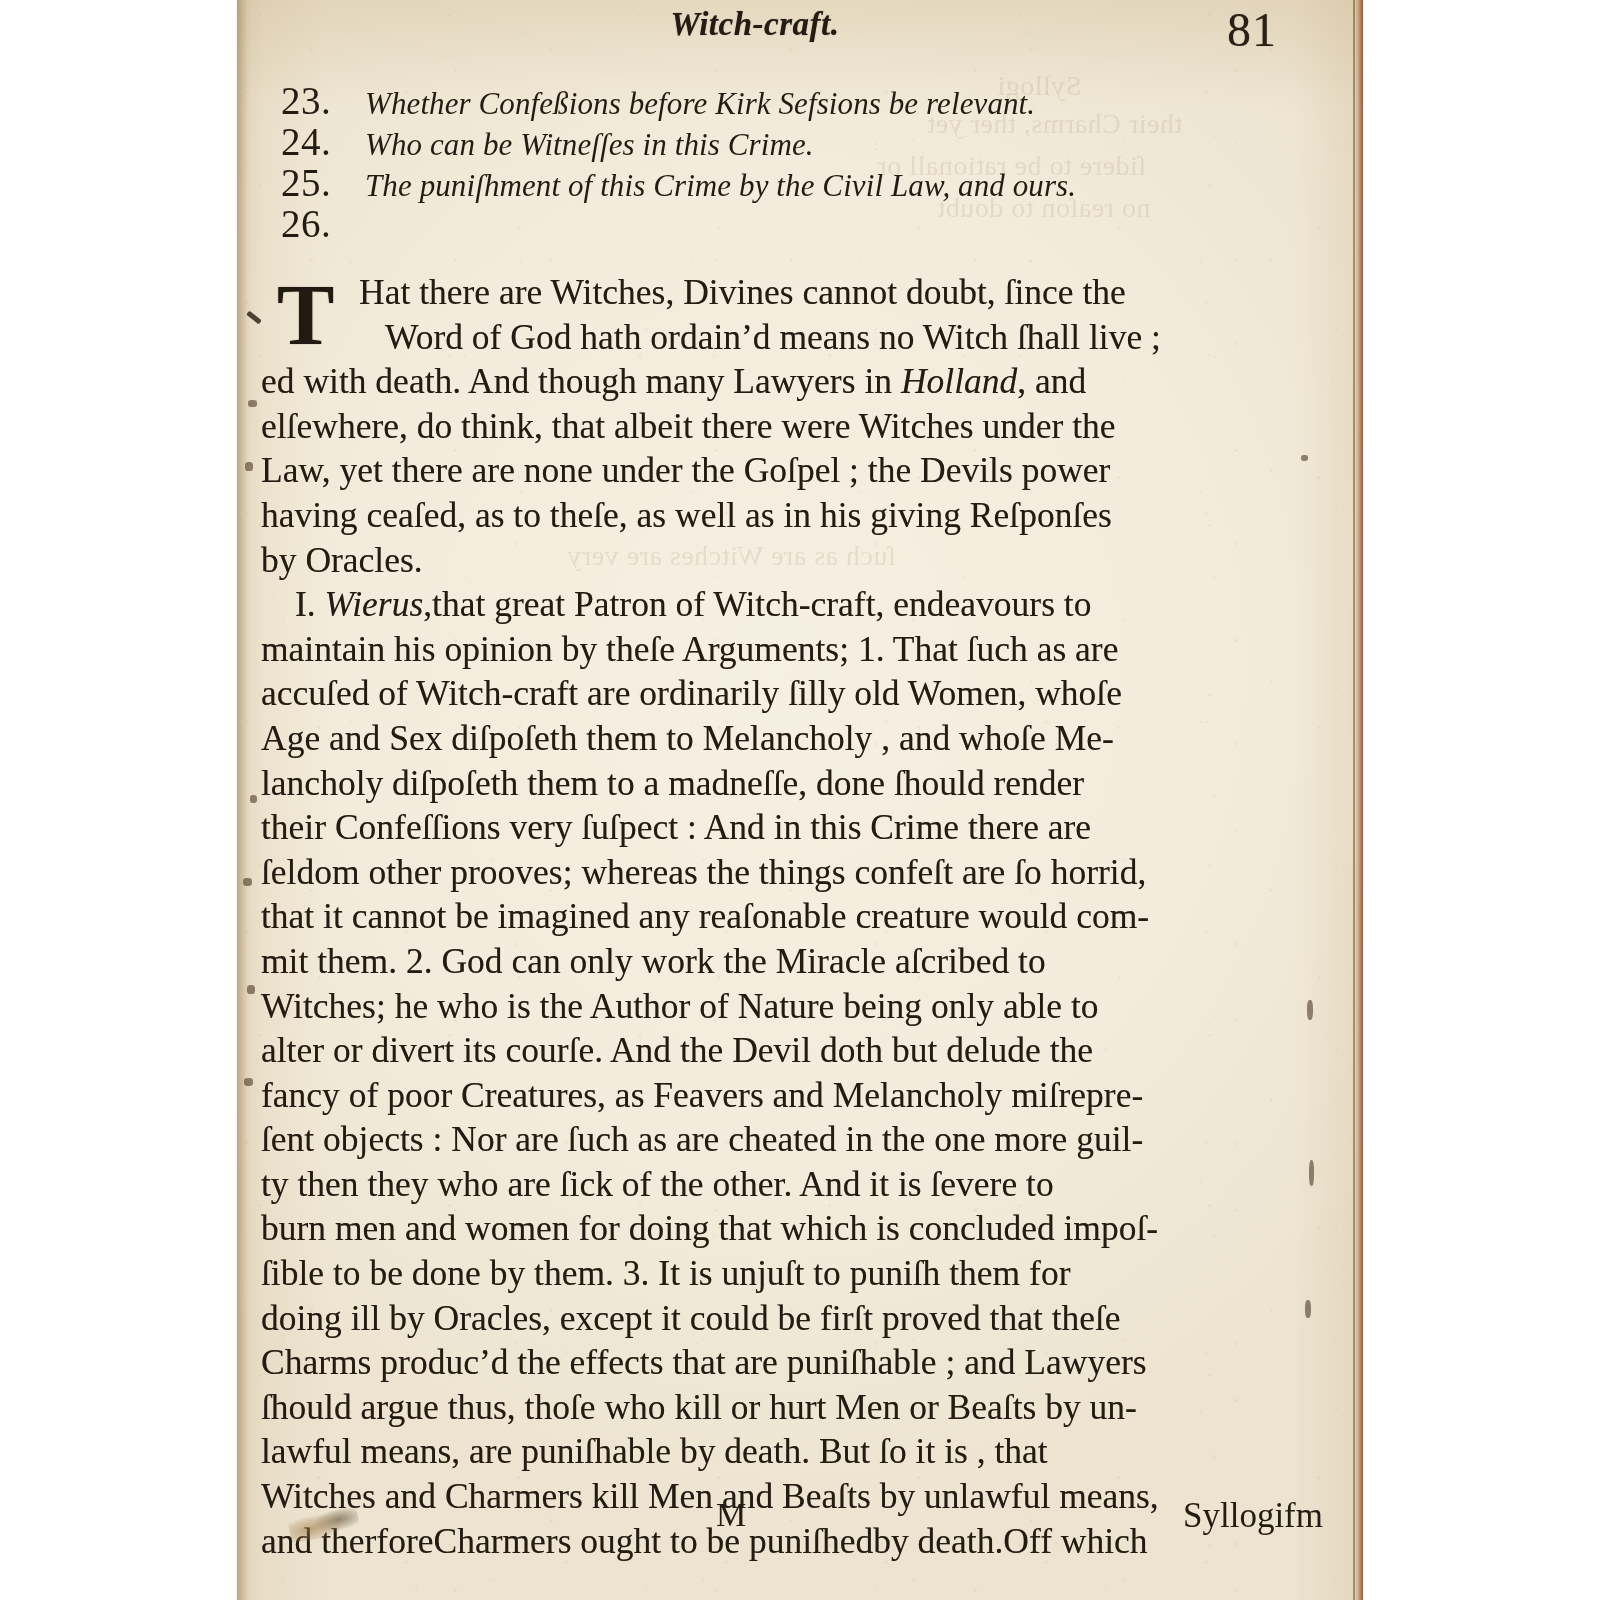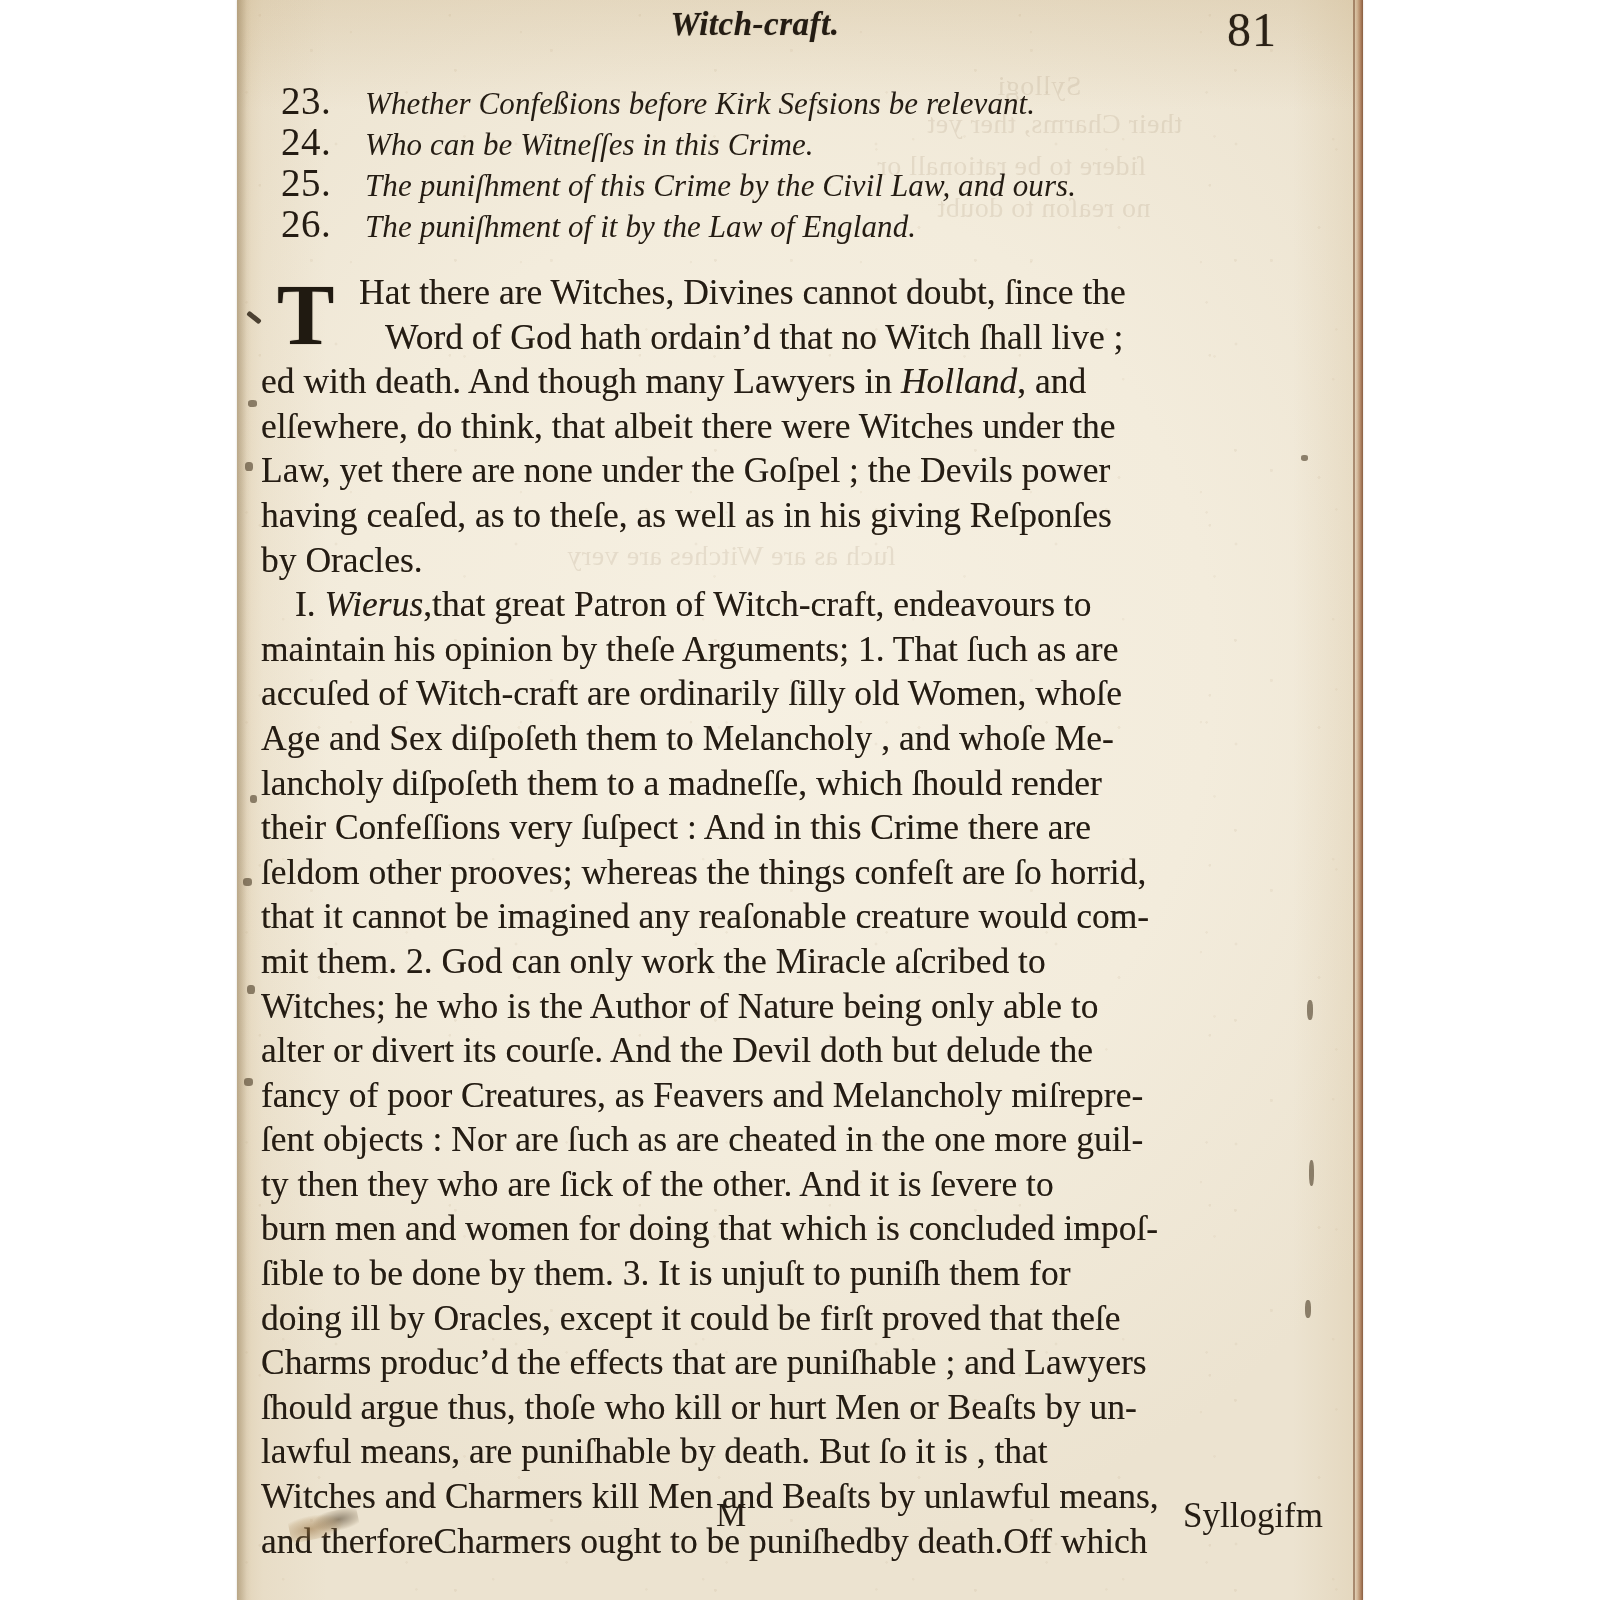--- a/index.html
+++ b/index.html
@@ -269,39 +269,38 @@
         <div class="toc-row">
           <span class="toc-num">24.</span>
           <span class="toc-text">Who can be Witneſſes in this Crime.</span>
         </div>
         <div class="toc-row">
           <span class="toc-num">25.</span>
           <span class="toc-text">The puniſhment of this Crime by the Civil Law, and ours.</span>
         </div>
         <div class="toc-row">
           <span class="toc-num">26.</span>
-          <span class="toc-text">The puniſhment of it by the Law of England.</span>
         </div>
       </div>
 
       <div id="drop-cap">T</div>
 
       <div id="body-text">
           <div class="bodyline" style="padding-left: 98px;"><span>Hat there are Witches, Divines cannot doubt, ſince the</span></div>
-          <div class="bodyline" style="padding-left: 124px;"><span>Word of God hath ordain’d that no Witch ſhall live ;</span></div>
+          <div class="bodyline" style="padding-left: 124px;"><span>Word of God hath ordain’d means no Witch ſhall live ;</span></div>
           <div class="bodyline"><span>ed with death.   And though many Lawyers in </span><span class="it">Holland</span><span>, and</span></div>
           <div class="bodyline"><span>elſewhere, do think, that albeit there were Witches under the</span></div>
           <div class="bodyline"><span>Law,  yet there are none under the Goſpel ; the Devils power</span></div>
           <div class="bodyline"><span>having ceaſed, as to theſe, as well as in his giving Reſponſes</span></div>
           <div class="bodyline"><span>by Oracles.</span></div>
           <div class="bodyline" style="padding-left: 34px;"><span>I. </span><span class="it">Wierus</span><span>,that great Patron of Witch-craft, endeavours to</span></div>
           <div class="bodyline"><span>maintain his opinion by theſe Arguments; 1. That ſuch as are</span></div>
           <div class="bodyline"><span>accuſed of Witch-craft are ordinarily ſilly old Women,  whoſe</span></div>
           <div class="bodyline"><span>Age and Sex diſpoſeth them to Melancholy , and whoſe Me-</span></div>
-          <div class="bodyline"><span>lancholy diſpoſeth them to a madneſſe, which ſhould render</span></div>
+          <div class="bodyline"><span>lancholy diſpoſeth them to a madneſſe, done ſhould render</span></div>
           <div class="bodyline"><span>their Confeſſions very ſuſpect : And in this Crime there are</span></div>
           <div class="bodyline"><span>ſeldom other prooves; whereas the things confeſt are ſo horrid,</span></div>
           <div class="bodyline"><span>that it cannot be imagined any reaſonable creature would com-</span></div>
           <div class="bodyline"><span>mit them.   2. God can only work the Miracle aſcribed to</span></div>
           <div class="bodyline"><span>Witches; he who is the Author of Nature being only able to</span></div>
           <div class="bodyline"><span>alter or divert its courſe.  And the Devil doth but delude the</span></div>
           <div class="bodyline"><span>fancy of poor Creatures, as Feavers and Melancholy miſrepre-</span></div>
           <div class="bodyline"><span>ſent objects : Nor are ſuch as are cheated in the one more guil-</span></div>
           <div class="bodyline"><span>ty then they who are ſick of the other.   And it is ſevere to</span></div>
           <div class="bodyline"><span>burn men and women for doing that which is concluded impoſ-</span></div>

